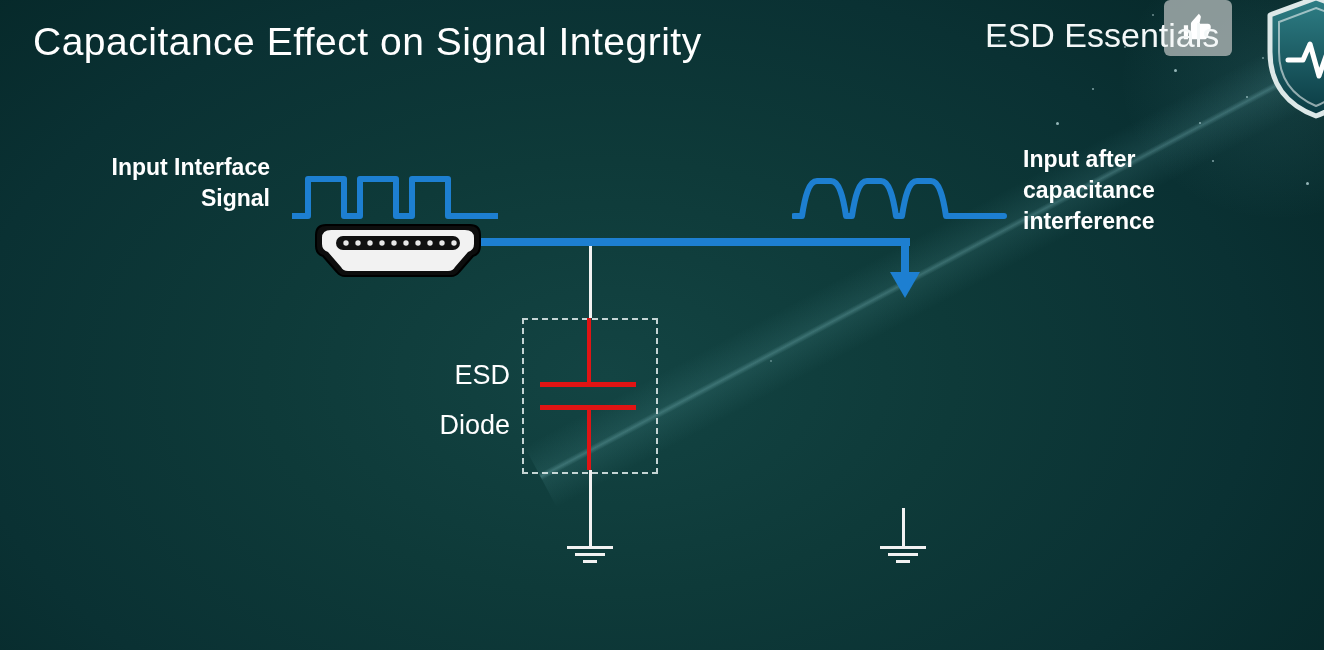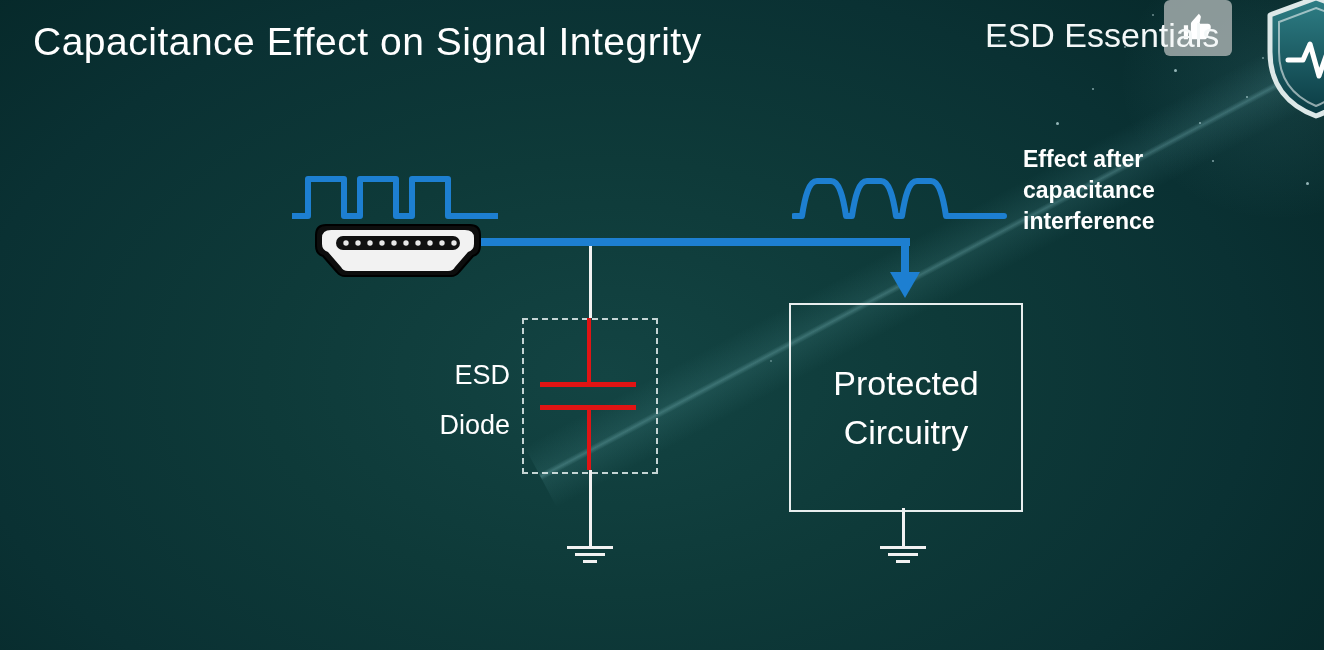--- a/index.html
+++ b/index.html
@@ -84,20 +84,22 @@
           <stop offset="0" stop-color="#2f7f86"></stop>
             <stop offset="1" stop-color="#0a3a42"></stop>
         </linearGradient>
       </defs>
       <path d="M58 4 L104 21 V58 C104 92 85 112 58 122 C31 112 12 92 12 58 V21 Z" fill="url(#sg)" stroke="#dde8e8" stroke-width="5" stroke-linejoin="round"></path>
       <path d="M58 14 L95 28 V58 C95 86 79 103 58 112 C37 103 21 86 21 58 V28 Z" fill="none" stroke="rgba(255,255,255,.55)" stroke-width="2"></path>
       <polyline points="30,66 45,66 52,50 61,82 68,62 86,62" fill="none" stroke="#ffffff" stroke-width="5" stroke-linecap="round" stroke-linejoin="round"></polyline>
     </svg>
   </div>
 
+  <div class="abs label" style="left:55px;top:152px;width:215px;text-align:right;">Input Interface
+Signal</div>
 
   <div class="abs" style="left:290px;top:172px;z-index:4;">
     <svg width="212" height="48" viewBox="0 0 212 48">
       <path d="M2 44 H18 V7 H54 V44 H70 V7 H106 V44 H122 V7 H158 V44 H208" fill="none" stroke-width="6" stroke-linejoin="round" stroke="#1d7fd1"></path>
     </svg>
   </div>
 
   <div class="abs" style="left:312px;top:221px;z-index:5;">
     <svg width="172" height="58" viewBox="0 0 172 58">
       <path d="M14 4 H158 Q168 4 168 14 V25 Q168 33 161 35 L147 51 Q144 55 139 55 H33 Q28 55 25 51 L11 35 Q4 33 4 25 V14 Q4 4 14 4 Z" fill="#0d0d0d" stroke="#000" stroke-width="2"></path>
@@ -125,21 +127,21 @@
       <path d="M2 42 H10
                c3 -20 7 -35 15 -35 h14 c8 0 12 15 15 35
                h6
                c3 -20 7 -35 15 -35 h14 c8 0 12 15 15 35
                h6
                c3 -20 7 -35 15 -35 h14 c8 0 12 15 15 35
                H212" fill="none" stroke-width="6" stroke-linecap="round" stroke-linejoin="round" stroke="#1d7fd1"></path>
     </svg>
   </div>
 
-  <div class="abs label" style="left:1023px;top:144px;width:190px;text-align:left;">Effect after
+  <div class="abs label" style="left:1023px;top:144px;width:190px;text-align:left;">Input after
 capacitance
 interference</div>
 
   <div class="abs wire" style="left:589px;top:246px;width:3px;height:72px;"></div>
   <div class="abs dashedbox" style="left:522px;top:318px;width:132px;height:152px;"></div>
 
   <div class="abs redpart" style="left:587px;top:318px;width:4px;height:66px;"></div>
   <div class="abs redpart" style="left:540px;top:382px;width:96px;height:5px;"></div>
   <div class="abs redpart" style="left:540px;top:405px;width:96px;height:5px;"></div>
   <div class="abs redpart" style="left:587px;top:410px;width:4px;height:60px;"></div>
@@ -147,22 +149,20 @@
   <div class="abs wire" style="left:589px;top:470px;width:3px;height:76px;"></div>
   <div class="abs ground" style="left:565px;top:546px;width:50px;">
     <div class="gline" style="width:46px;"></div>
     <div class="gline" style="width:30px;"></div>
     <div class="gline" style="width:14px;"></div>
   </div>
 
   <div class="abs biglabel" style="left:360px;top:350px;width:150px;">ESD
 Diode</div>
 
-  <div class="abs protbox" style="left:789px;top:303px;width:230px;height:205px;">Protected
-Circuitry</div>
 
   <div class="abs wire" style="left:902px;top:508px;width:3px;height:38px;"></div>
   <div class="abs ground" style="left:878px;top:546px;width:50px;">
     <div class="gline" style="width:46px;"></div>
     <div class="gline" style="width:30px;"></div>
     <div class="gline" style="width:14px;"></div>
   </div>
 
 </div>
 

